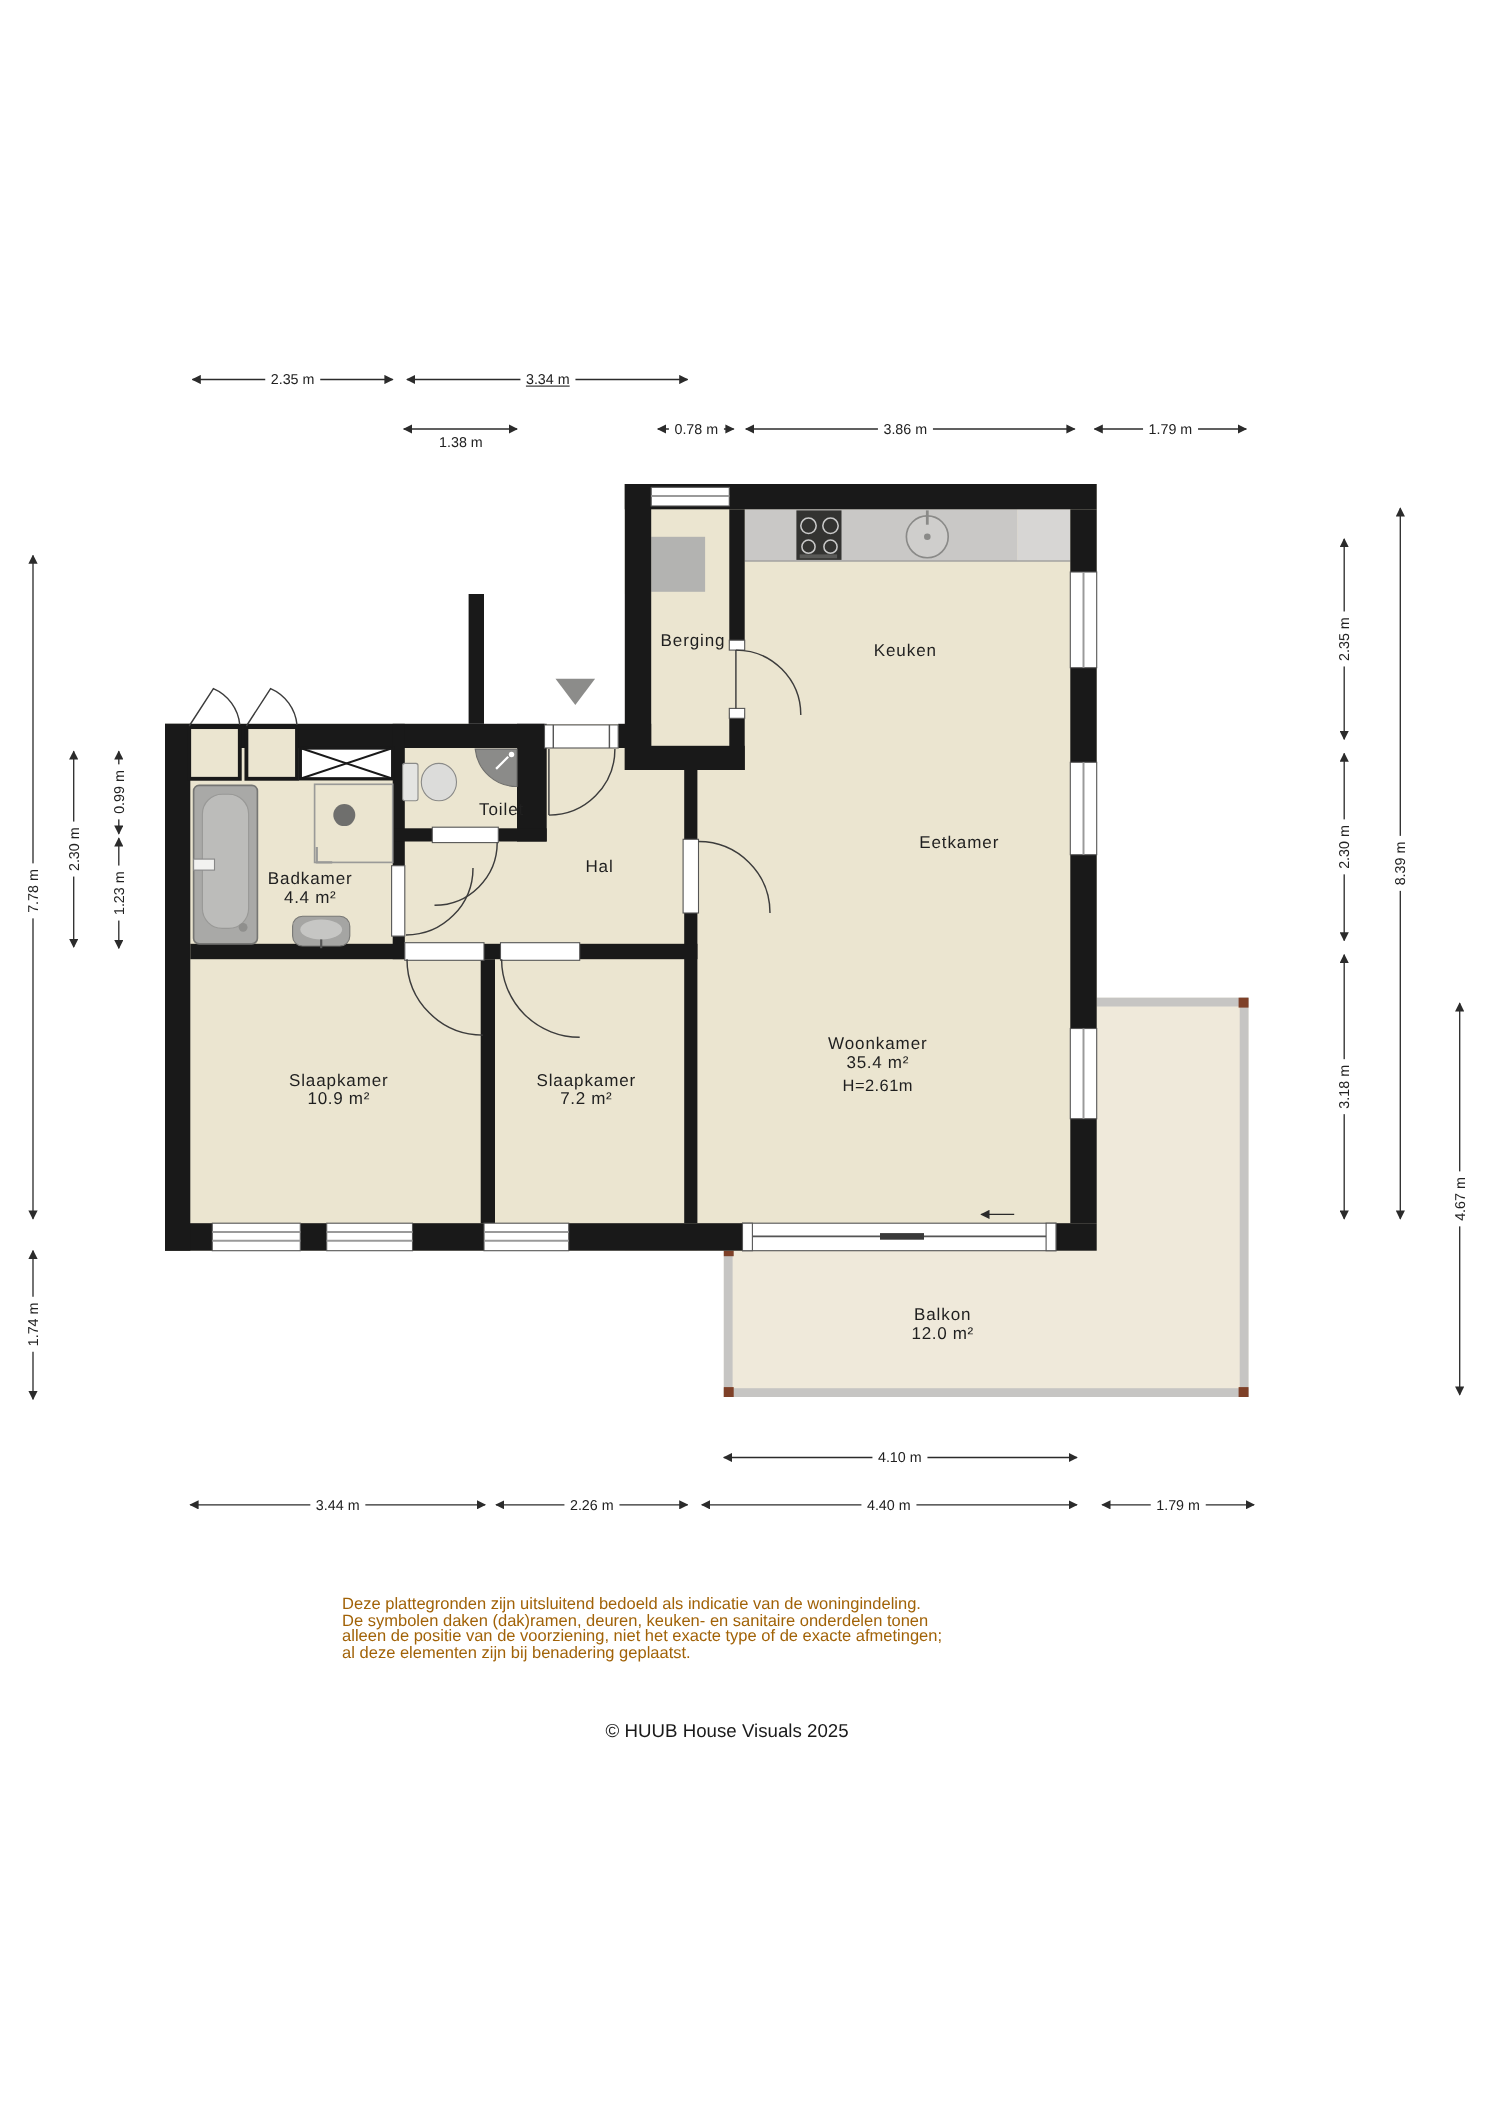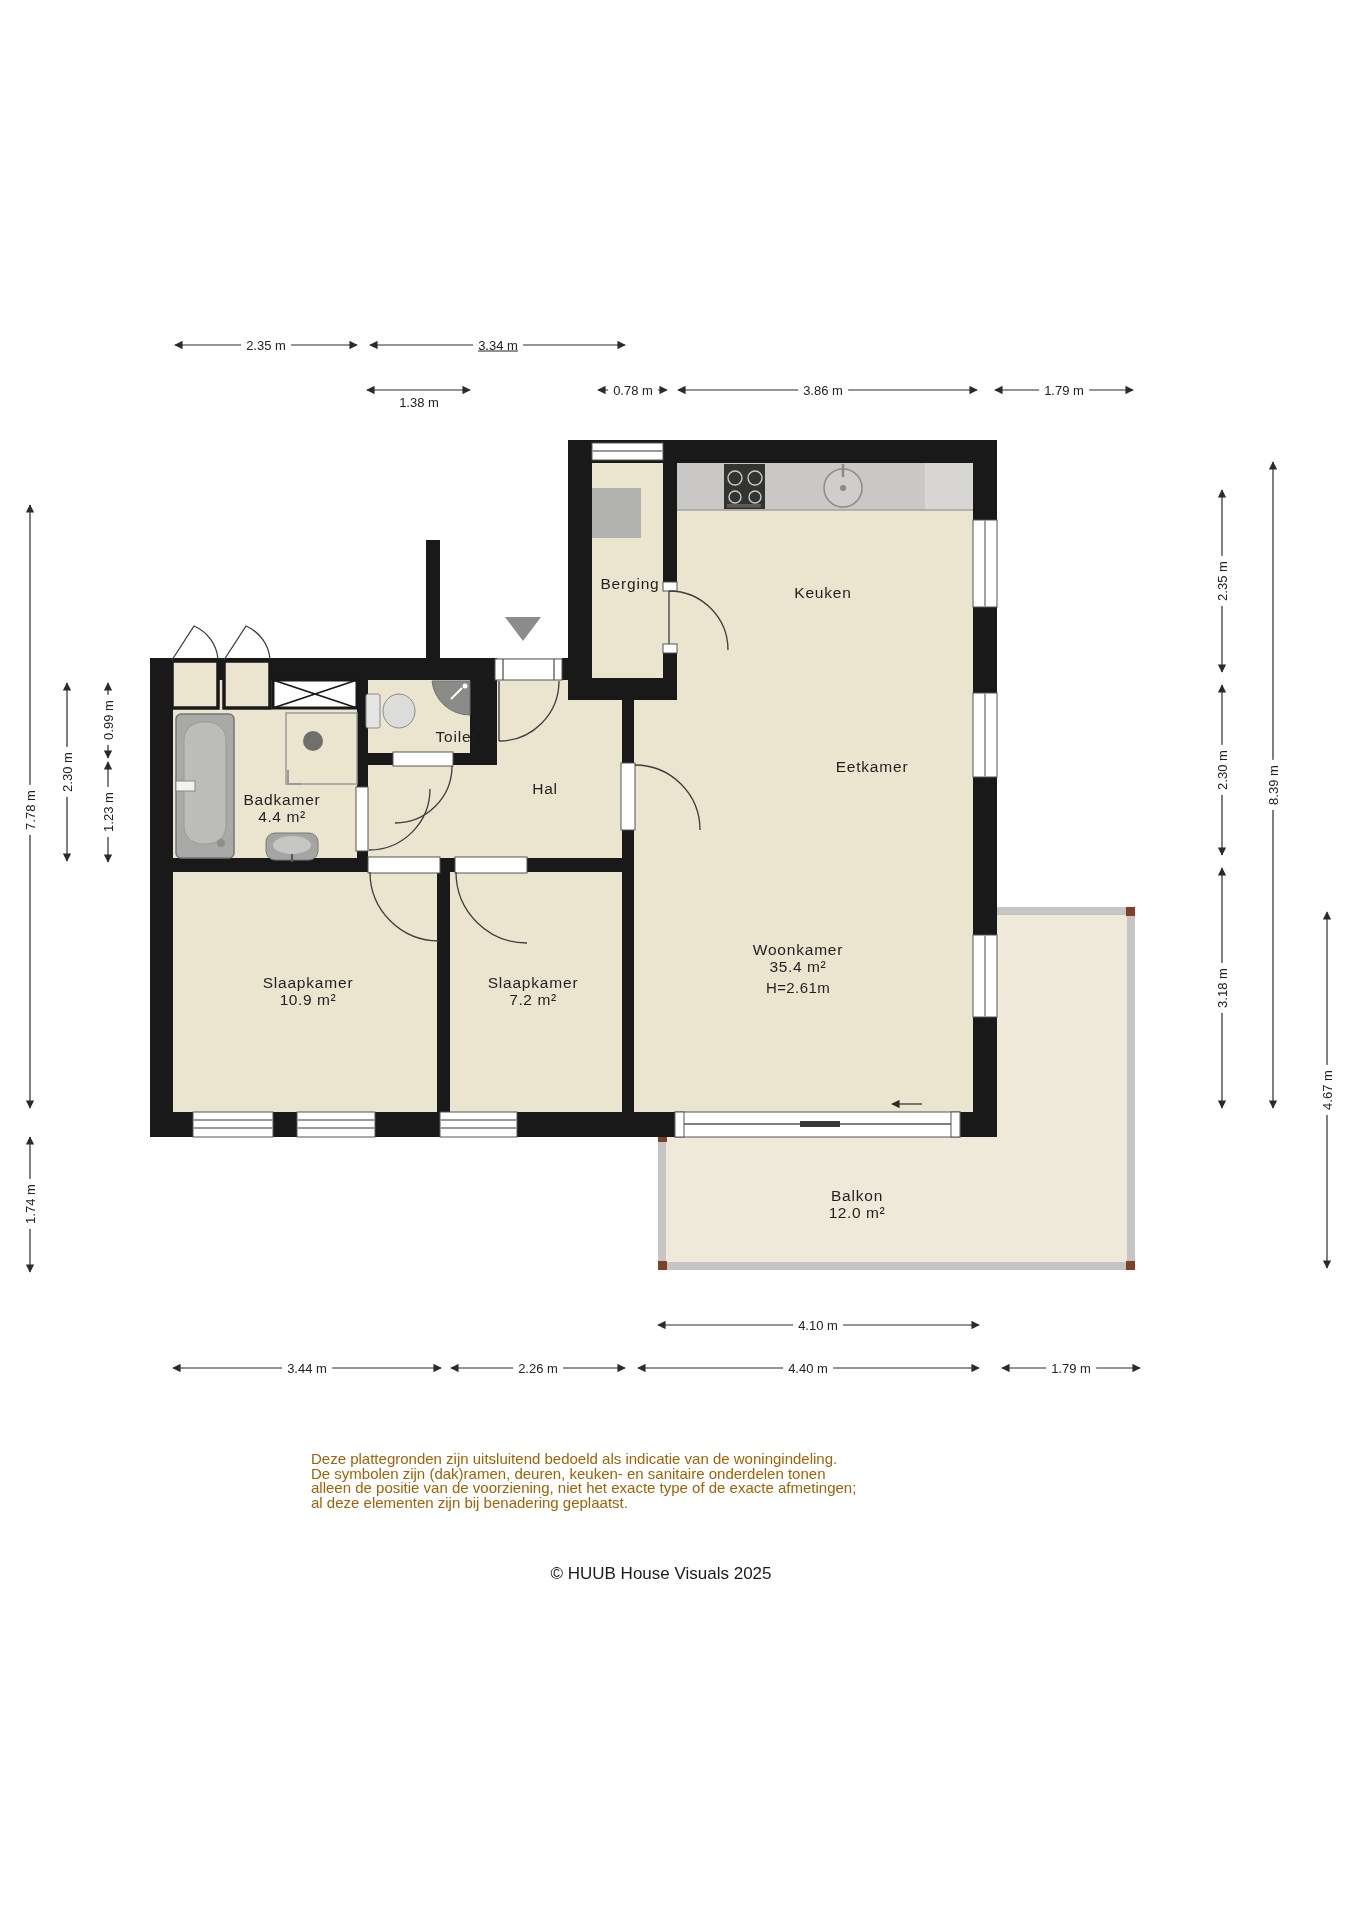--- a/index.html
+++ b/index.html
@@ -288,20 +288,20 @@
 
 <div class="dim-label v" style="left:1222px;top:581px;">2.35 m</div>
 <div class="dim-label v" style="left:1222px;top:770px;">2.30 m</div>
 <div class="dim-label v" style="left:1222px;top:988px;">3.18 m</div>
 <div class="dim-label v" style="left:1273px;top:785px;">8.39 m</div>
 <div class="dim-label v" style="left:1327px;top:1090px;">4.67 m</div>
 
 <div id="footer-text">
   <div class="block1">
     <span class="fline">Deze plattegronden zijn uitsluitend bedoeld als indicatie van de woningindeling.</span>
-    <span class="fline">De symbolen zijn (dak)ramen, deuren, keuken- en sanitaire onderdelen tonen</span>
+    <span class="fline">De symbolen daken (dak)ramen, deuren, keuken- en sanitaire onderdelen tonen</span>
     <span class="fline">alleen de positie van de voorziening, niet het exacte type of de exacte afmetingen;</span>
     <span class="fline">al deze elementen zijn bij benadering geplaatst.</span>
   </div>
 </div>
 <div id="copyright">© HUUB House Visuals 2025</div>
 
 </div>
 
 </body></html>

